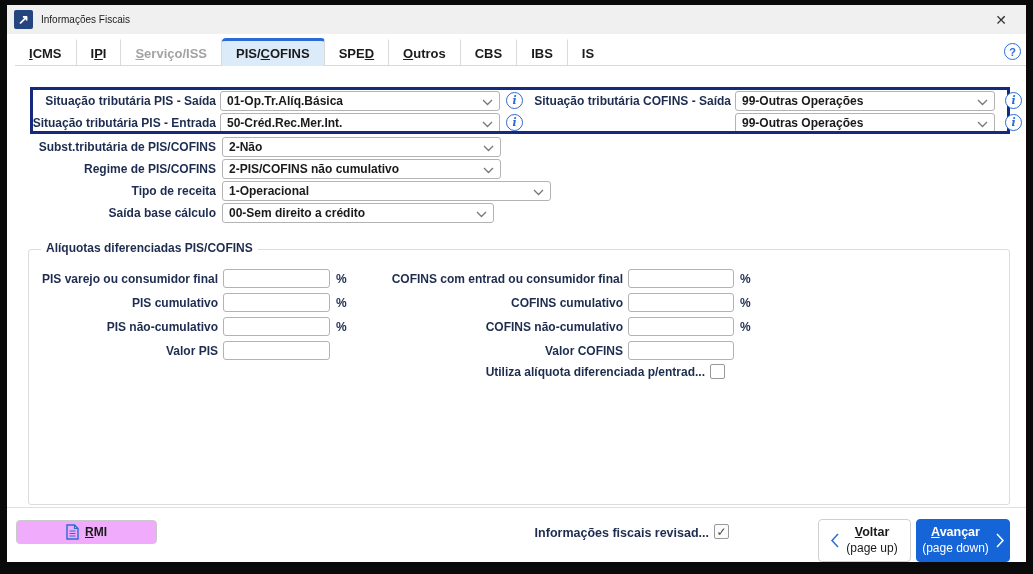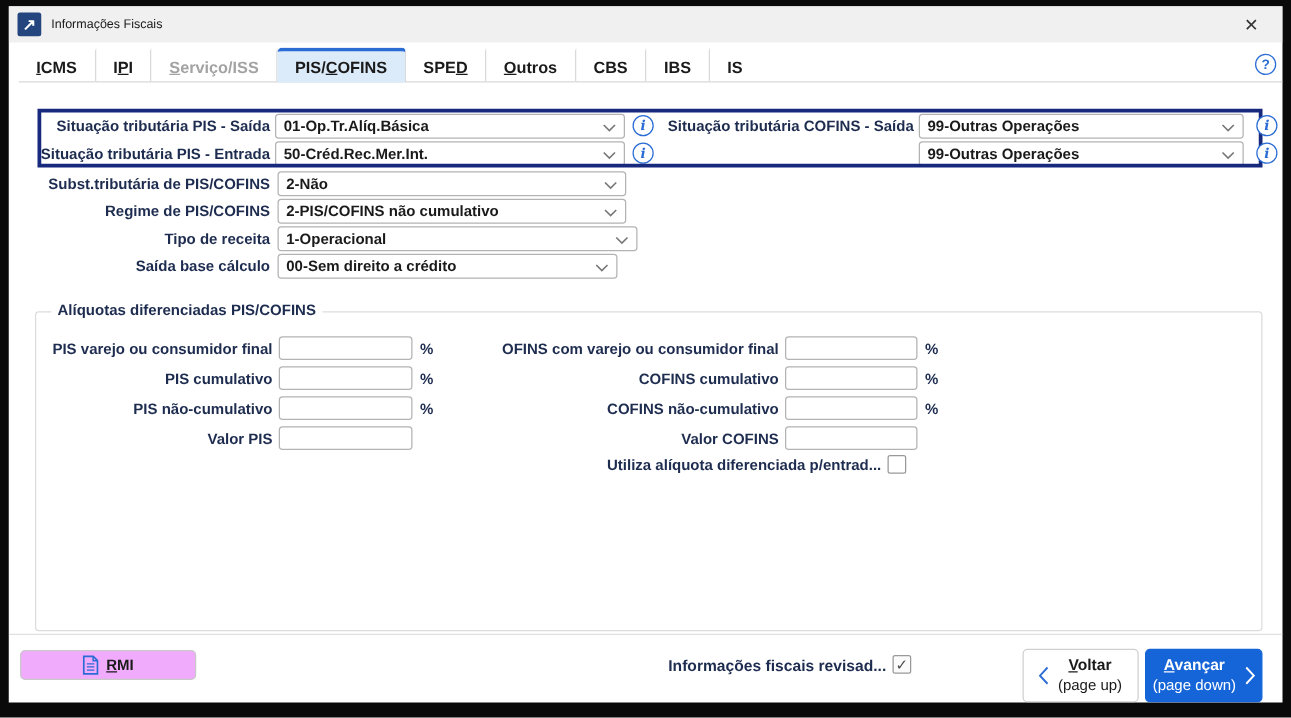--- a/index.html
+++ b/index.html
@@ -158,21 +158,21 @@
         <span>2-PIS/COFINS não cumulativo</span>
         <svg class="chev" width="11" height="7" viewBox="0 0 11 7">
             <path d="M1 1 L5.5 5.5 L10 1" stroke="#777" fill="none" stroke-width="1.3"></path>
           </svg>
       </div>
     </div>
     <div class="frow" style="left:0;top:176px;right:0;">
       <div class="lbl-box" style="left:10px;width:199px;">
           <span class="lbl">Tipo de receita</span>
         </div>
-      <div class="selectbox" style="left:215px;width:288px;">
+      <div class="selectbox" style="left:215px;width:329px;">
         <span>1-Operacional</span>
         <svg class="chev" width="11" height="7" viewBox="0 0 11 7">
             <path d="M1 1 L5.5 5.5 L10 1" stroke="#777" fill="none" stroke-width="1.3"></path>
           </svg>
       </div>
     </div>
     <div class="frow" style="left:0;top:198px;right:0;">
       <div class="lbl-box" style="left:10px;width:199px;">
           <span class="lbl">Saída base cálculo</span>
         </div>
@@ -188,21 +188,21 @@
       <div class="group-legend">Alíquotas diferenciadas PIS/COFINS</div>
     </div>
 
     <div class="frow" style="left:0;top:264px;right:0;">
       <div class="lbl-box" style="left:10px;width:201px;">
           <span class="lbl">PIS varejo ou consumidor final</span>
         </div>
       <input class="inputbox" style="left: 216px; width: 107px;" value="">
       <span class="pct" style="left:329px;">%</span>
       <div class="lbl-box" style="left:330px;width:286px;">
-          <span class="lbl">OFINS com varejo ou consumidor final</span>
+          <span class="lbl">COFINS com entrad ou consumidor final</span>
         </div>
       <input class="inputbox" style="left: 621px; width: 106px;" value="">
       <span class="pct" style="left:733px;">%</span>
     </div>
     <div class="frow" style="left:0;top:288px;right:0;">
       <div class="lbl-box" style="left:10px;width:201px;">
           <span class="lbl">PIS cumulativo</span>
         </div>
       <input class="inputbox" style="left: 216px; width: 107px;" value="">
       <span class="pct" style="left:329px;">%</span>

